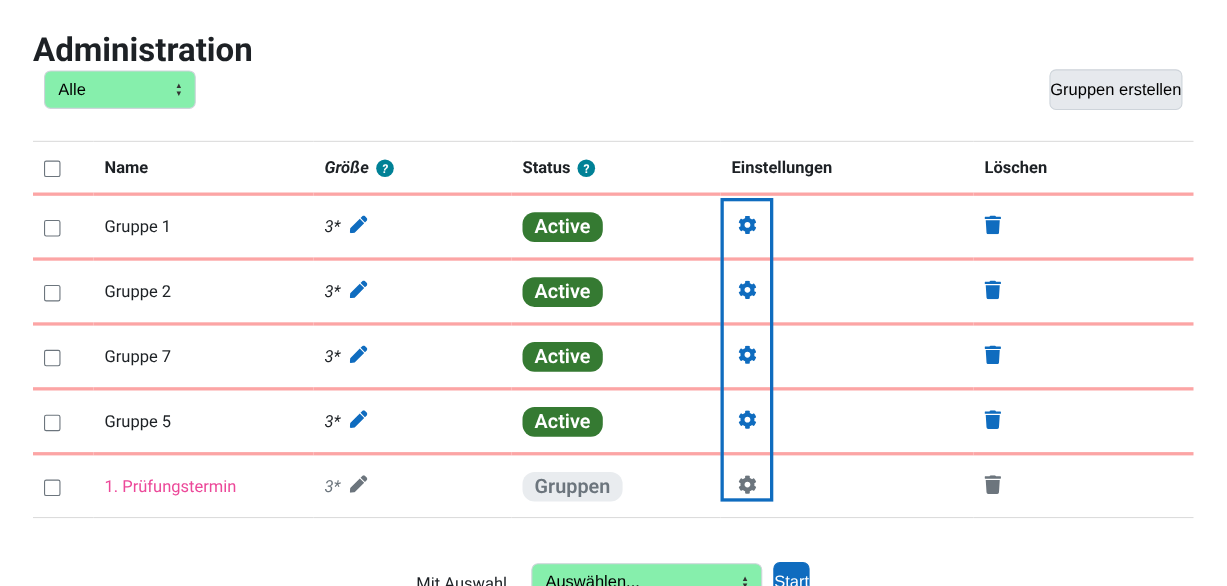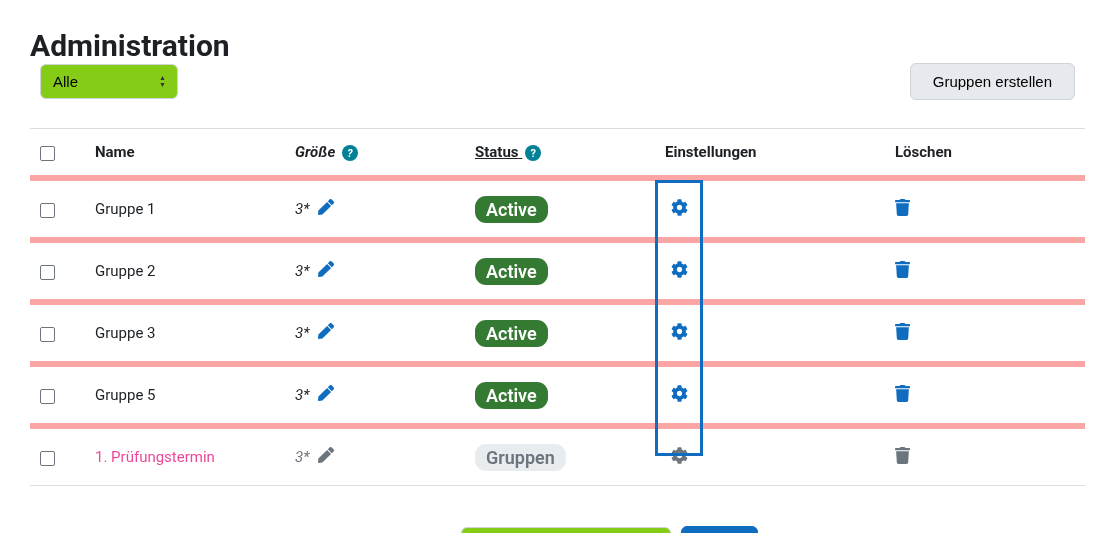--- a/index.html
+++ b/index.html
@@ -22,71 +22,71 @@
     }
     .select-wrap {
       position: relative;
       display: inline-block;
     }
     .select-wrap select {
       appearance: none;
       -webkit-appearance: none;
       border: 1px solid #ced4da;
       border-radius: 6px;
-      background: #84cc16;
+      background: #86efac;
       padding: 8px 38px 8px 12px;
       font-size: 15px;
       cursor: pointer;
       min-width: 138px;
     }
     .select-caret {
       position: absolute;
       right: 12px;
       top: 50%;
       transform: translateY(-50%);
       pointer-events: none;
       font-size: 10px;
       line-height: 1;
       color: #333;
     }
     .select-caret::before { content: "▲"; display:block; font-size: 7px; }
     .select-caret::after { content: "▼"; display:block; font-size: 7px; }
     .btn {
       border: 1px solid #ced4da;
       background: #e6e9ed;
-      padding: 9px 22px;
+      padding: 9px 0;
       border-radius: 6px;
       font-size: 15px;
       cursor: pointer;
     }
     .btn.primary {
       background: #0f6cbf;
       border-color: #0f6cbf;
       color: #fff;
     }
     table.data {
       width: 100%;
       border-collapse: collapse;
       border-top: 1px solid #dcdcdc;
       border-bottom: 1px solid #dcdcdc;
     }
     table.data th, table.data td {
       text-align: left;
       padding: 14px 10px;
-      border-top: 6px solid #fca5a5;
+      border-top: 3px solid #fca5a5;
     }
     table.data thead th {
       border-top: none;
       font-weight: 700;
       font-size: 15px;
     }
     .col-check { width: 55px; text-align: center; }
     .col-name  { width: 200px; }
     .col-size  { width: 180px; font-style: italic; }
-    .col-status{ width: 190px; text-decoration: underline; }
+    .col-status{ width: 190px; }
     .col-settings { width: 230px; }
     .col-delete { width: auto; }
     td.col-check, th.col-check { text-align: left; padding-left: 14px; }
     input[type=checkbox] {
       width: 15px; height: 15px;
       border: 1.5px solid #6c757d;
       border-radius: 2px;
       appearance: none;
       cursor: pointer;
       display: inline-block;
@@ -224,21 +224,21 @@
                 <span class="gear-icon active"><svg viewBox="0 0 512 512">
                     <path d="M487.4 315.7l-42.6-24.6c4.3-23.2 4.3-47 0-70.2l42.6-24.6c4.9-2.8 7.1-8.6 5.5-14-11.1-35.6-30-67.8-54.7-94.6-3.8-4.1-10-5.1-14.8-2.3l-42.6 24.6c-17.9-15.4-38.5-27.3-60.8-35.1V25.8c0-5.6-3.9-10.5-9.4-11.7-36.7-8.2-74.3-7.8-109.2 0-5.5 1.2-9.4 6.1-9.4 11.7V75c-22.2 7.9-42.8 19.8-60.8 35.1L88.7 85.5c-4.9-2.8-11-1.9-14.8 2.3-24.7 26.7-43.6 58.9-54.7 94.6-1.7 5.4.6 11.2 5.5 14L67.3 221c-4.3 23.2-4.3 47 0 70.2l-42.6 24.6c-4.9 2.8-7.1 8.6-5.5 14 11.1 35.6 30 67.8 54.7 94.6 3.8 4.1 10 5.1 14.8 2.3l42.6-24.6c17.9 15.4 38.5 27.3 60.8 35.1V487c0 5.6 3.9 10.5 9.4 11.7 36.7 8.2 74.3 7.8 109.2 0 5.5-1.2 9.4-6.1 9.4-11.7v-49.2c22.2-7.9 42.8-19.8 60.8-35.1l42.6 24.6c4.9 2.8 11 1.9 14.8-2.3 24.7-26.7 43.6-58.9 54.7-94.6 1.5-5.5-.7-11.3-5.6-14.1zM256 336c-44.1 0-80-35.9-80-80s35.9-80 80-80 80 35.9 80 80-35.9 80-80 80z"></path>
                   </svg></span>
               </span></td>
             <td class="col-delete"><span class="trash-icon active"><svg viewBox="0 0 448 512">
                   <path d="M432 32H312l-9.4-18.7A24 24 0 0 0 281.1 0H166.8a24 24 0 0 0-21.5 13.3L136 32H16A16 16 0 0 0 0 48v32a16 16 0 0 0 16 16h416a16 16 0 0 0 16-16V48a16 16 0 0 0-16-16zM53.2 467a48 48 0 0 0 47.9 45h245.8a48 48 0 0 0 47.9-45L416 128H32z"></path>
                 </svg></span></td>
           </tr>
           <tr>
             <td class="col-check"><input type="checkbox" style=""></td>
-            <td class="col-name">Gruppe 3</td>
+            <td class="col-name">Gruppe 7</td>
             <td class="col-size">
               <div class="size-cell">
                 <span class="size-text">3*</span>
                 <span class="pencil-icon"><svg viewBox="0 0 512 512">
                     <path d="M290.74 93.24l128.02 128.02-277.99 277.99-114.14 12.6C11.35 513.54-1.56 500.62.14 485.34l12.7-114.22 277.9-277.88zm207.2-19.06l-60.11-60.11c-18.75-18.75-49.16-18.75-67.91 0l-56.55 56.55 128.02 128.02 56.55-56.55c18.75-18.76 18.75-49.16 0-67.91z"></path>
                   </svg></span>
               </div>
             </td>
             <td class="col-status"><span class="status-badge active">Active</span></td>
             <td class="col-settings settings-col-pos"><span class="gear-wrap gear-target">

